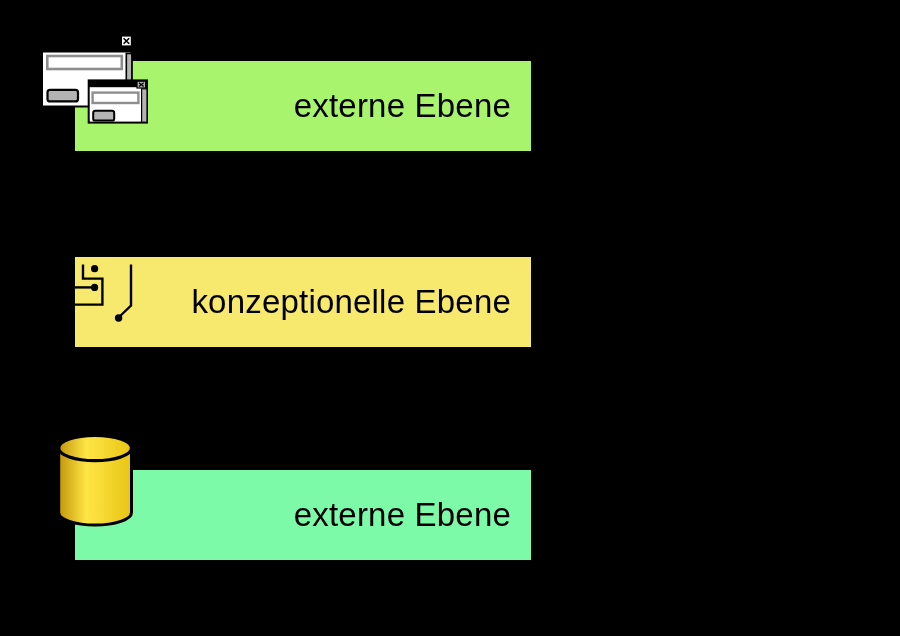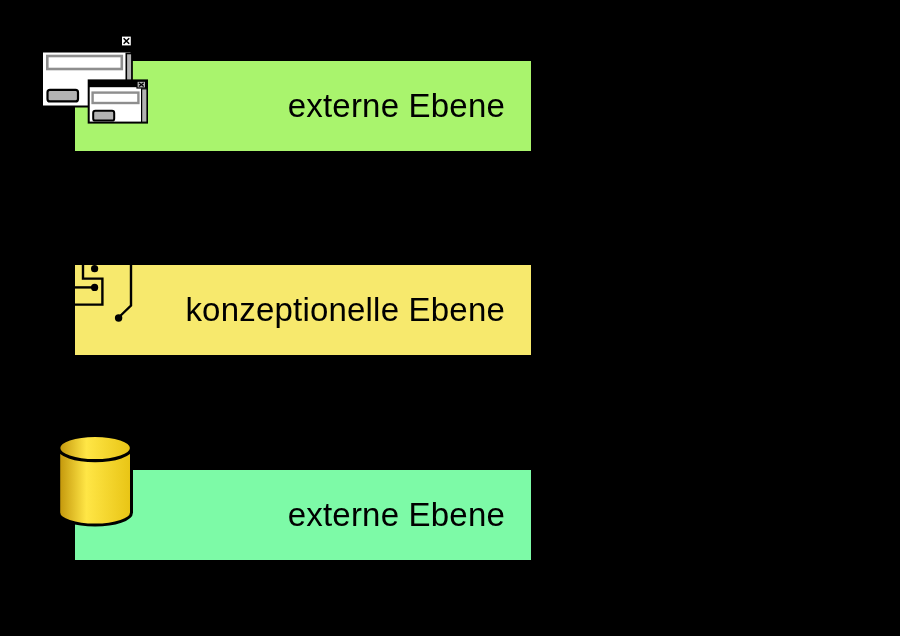--- a/index.html
+++ b/index.html
@@ -3,28 +3,28 @@
 <meta charset="utf-8">
 <style>
   html,body{margin:0;padding:0;background:#000;}
   #stage{
     position:relative;width:900px;height:636px;background:#000;
     overflow:hidden;font-family:"Liberation Sans",sans-serif;
   }
   .level-box{
     position:absolute;left:75px;width:456px;height:90px;
     display:flex;align-items:center;justify-content:flex-end;
-    padding-right:26px;box-sizing:border-box;
+    padding-right:20px;box-sizing:border-box;
   }
   .level-label{
     font-size:33px;color:#000;letter-spacing:0.2px;white-space:nowrap;
   }
   .icon-svg{position:absolute;overflow:visible;}
   #externe-box{top:61px;}
-  #konzeptionelle-box{top:265px;}
+  #konzeptionelle-box{top:257px;}
   #interne-box{top:470px;}
   #windows-icon{left:36px;top:33px;}
   #schema-icon{left:70px;top:262px;}
   #database-icon{left:52px;top:428px;}
 </style>
 </head>
 <body>
 
 <div id="stage">
 

